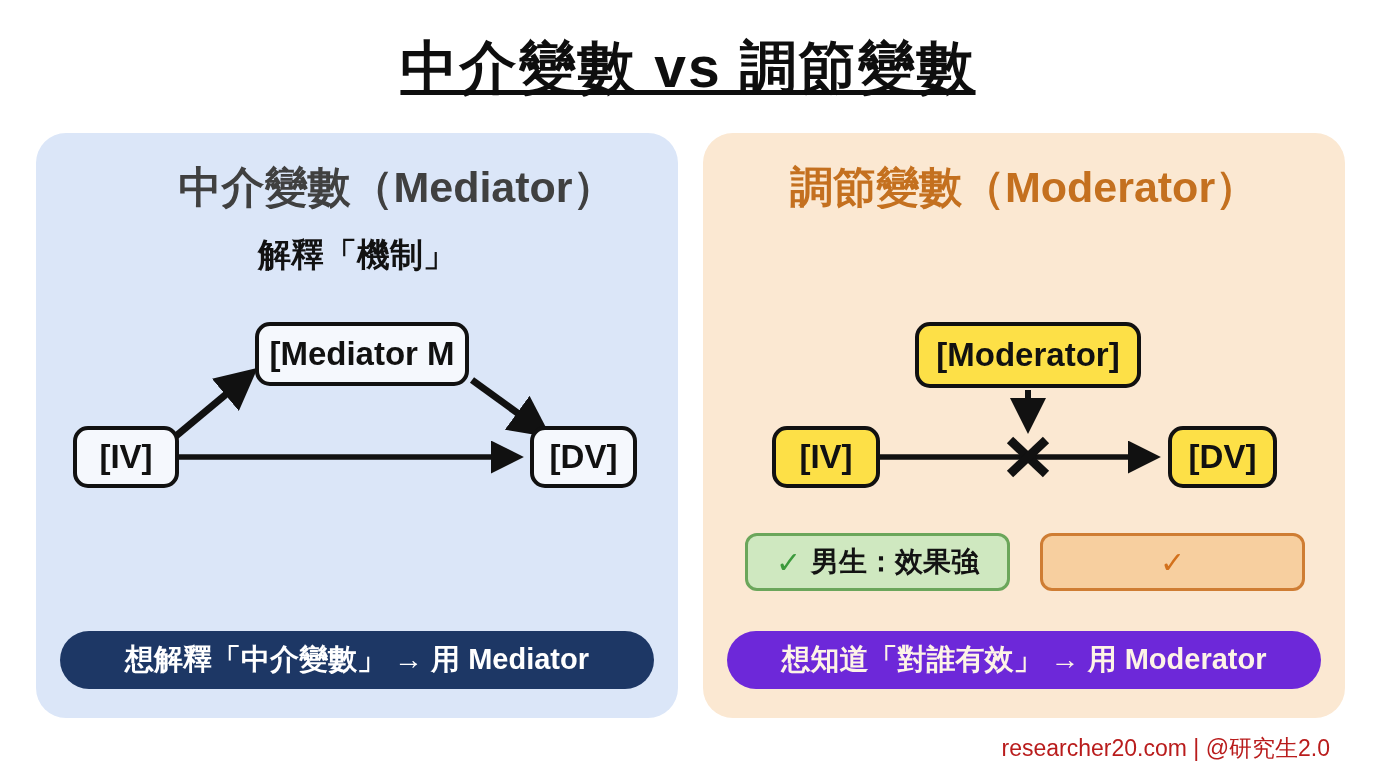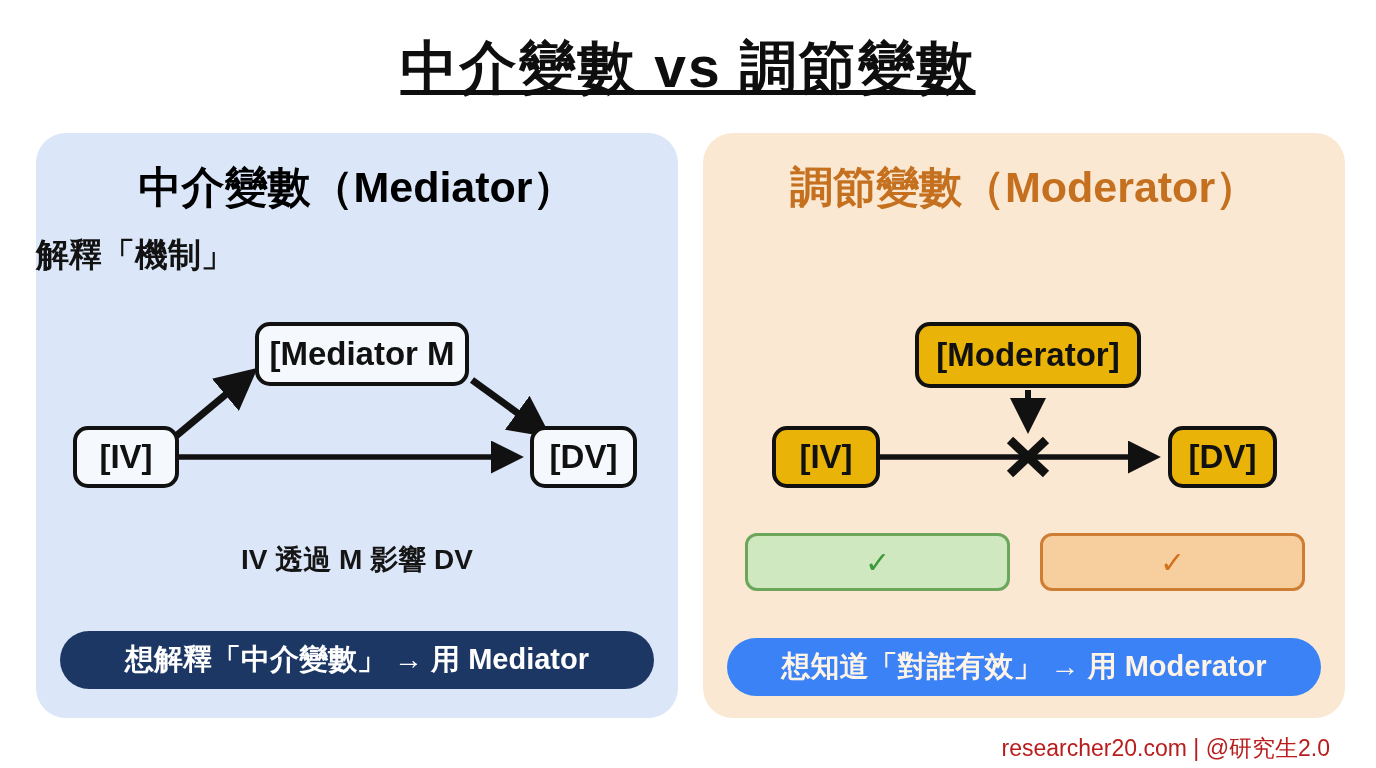--- a/index.html
+++ b/index.html
@@ -19,39 +19,39 @@
   .panel {
     position: absolute; top: 133px; width: 642px; height: 585px;
     border-radius: 30px;
   }
   .panel-left  { left: 36px;  background: #dbe6f8; }
   .panel-right { left: 703px; background: #fbe8d2; }
   .panel-heading {
     position: absolute; top: 26px; left: 0; width: 100%; margin: 0;
     text-align: center; font-size: 43px; font-weight: 800;
   }
-  .panel-left  .panel-heading { color: #000000; }
+  .panel-left  .panel-heading { color: #404040; margin-left: 40px; }
   .panel-right .panel-heading { color: #c4701f; }
   .panel-sub {
     position: absolute; top: 100px; left: 0; width: 100%;
-    font-size: 33px; font-weight: 800; color: #121212;
+    text-align: center; font-size: 33px; font-weight: 800; color: #121212;
   }
   .diagram {
     position: absolute; top: 185px; left: 0; width: 642px; height: 195px;
   }
   .arrows { position: absolute; top: 0; left: 0; }
   .node {
     position: absolute; box-sizing: border-box;
     border: 4px solid #111; border-radius: 15px;
     display: flex; align-items: center; justify-content: center;
     font-size: 33px; font-weight: 600; color: #111;
     white-space: nowrap;
   }
   .panel-left  .node { background: #f5f8fd; }
-  .panel-right .node { background: #eab308; }
+  .panel-right .node { background: #fde047; }
   .node-iv-l  { left: 37px;  top: 108px; width: 106px; height: 62px; }
   .node-med   { left: 219px; top: 4px;   width: 214px; height: 64px; overflow: hidden; }
   .node-dv-l  { left: 494px; top: 108px; width: 107px; height: 62px; }
   .node-mod   { left: 212px; top: 4px;   width: 226px; height: 66px; }
   .node-iv-r  { left: 69px;  top: 108px; width: 108px; height: 62px; }
   .node-dv-r  { left: 465px; top: 108px; width: 109px; height: 62px; }
   .caption {
     position: absolute; top: 408px; left: 0; width: 100%;
     text-align: center; font-size: 28px; font-weight: 600; color: #151515;
   }
@@ -69,21 +69,21 @@
   .badge .check { font-weight: 800; font-size: 30px; }
   .badge-green  .check { color: #3c9a3c; }
   .badge-orange .check { color: #d3711c; }
   .pill {
     position: absolute; top: 498px; left: 24px; width: 594px; height: 58px;
     border-radius: 29px;
     display: flex; align-items: center; justify-content: center;
     font-size: 29px; font-weight: 700; white-space: nowrap;
   }
   .pill-navy   { background: #1d3765; color: #ffffff; }
-  .pill-orange { background: #3b82f6; color: #fdf3e6; margin-top: 7px; }
+  .pill-orange { background: #6d28d9; color: #fdf3e6; }
   .footer {
     position: absolute; top: 733px; right: 46px;
     font-size: 23px; font-weight: 500; color: #b91c1c;
   }
 </style>
 </head>
 <body>
 
 <h1 class="title">中介變數 vs 調節變數</h1>
 
@@ -106,21 +106,20 @@
       <span>[IV]</span>
     </div>
     <div class="node node-med">
       <span>[Mediator M</span>
     </div>
     <div class="node node-dv-l">
       <span>[DV]</span>
     </div>
   </div>
 
-  <div class="caption">IV 透過 M 影響 DV</div>
   <div class="pill pill-navy">想解釋「中介變數」 → 用 Mediator</div>
 </section>
 
 <section class="panel panel-right">
   <h2 class="panel-heading">調節變數（Moderator）</h2>
 
   <div class="diagram">
     <svg class="arrows" width="642" height="195" viewBox="0 0 642 195">
       <defs>
         <marker id="ahR" markerWidth="6" markerHeight="6" refX="4.2" refY="3" orient="auto" markerUnits="strokeWidth">
@@ -142,20 +141,21 @@
       <span>[IV]</span>
     </div>
     <div class="node node-dv-r">
       <span>[DV]</span>
     </div>
   </div>
 
   <div class="badges">
     <div class="badge badge-green">
       <span class="check">✓</span>
+      <span>男生：效果強</span>
     </div>
     <div class="badge badge-orange">
       <span class="check">✓</span>
     </div>
   </div>
 
   <div class="pill pill-orange">想知道「對誰有效」 → 用 Moderator</div>
 </section>
 
 <div class="footer">researcher20.com | @研究生2.0</div>

